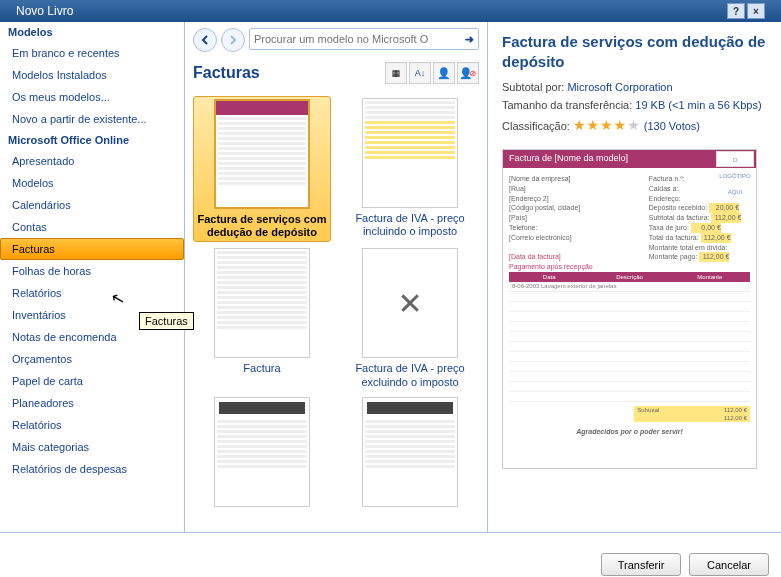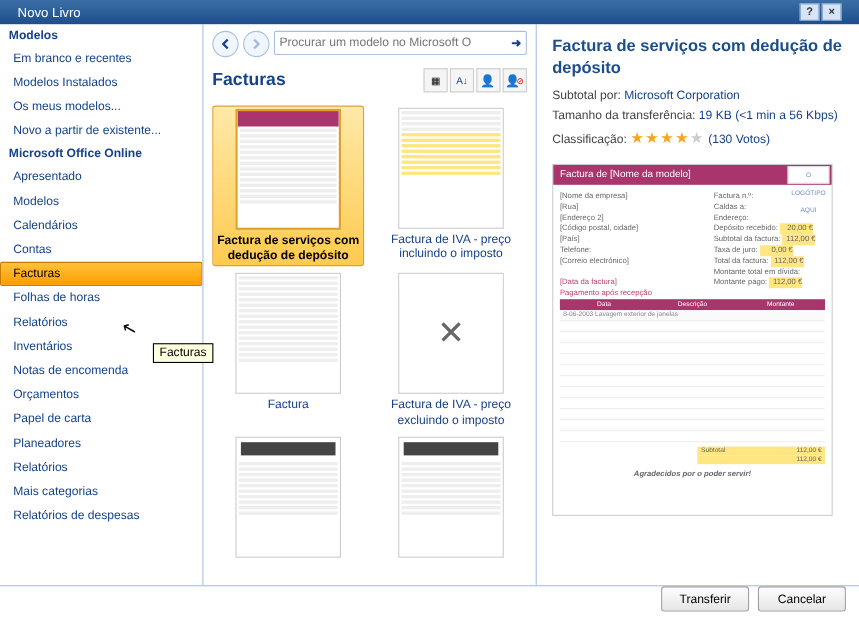--- a/index.html
+++ b/index.html
@@ -48,21 +48,21 @@
 .pv-pink { color: #c04070; }
 .pv-table { clear: both; margin-top: 8px; }
 .pv-thead { background: #a8356b; height: 10px; display: flex; }
 .pv-th { flex: 1; color: #fff; font-size: 6px; text-align: center; line-height: 10px; }
 .pv-tr { height: 10px; border-bottom: 1px solid #eee; }
 .pv-tr.first { background: #fafafa; font-size: 6px; padding: 1px 3px; color: #888; }
 .pv-total { float: right; width: 48%; clear: both; margin-top: 4px; font-size: 6px; }
 .pv-total-row { display: flex; justify-content: space-between; padding: 1px 3px; }
 .pv-total-row.hl { background: #ffe680; }
 .pv-footer { clear: both; text-align: center; font-size: 7px; font-style: italic; font-weight: bold; padding-top: 6px; }
-.bottom-bar { height: 44px; border-top: 1px solid #a9c1e0; display: flex; align-items: flex-start; justify-content: flex-end; padding: 0 12px; gap: 8px; }
+.bottom-bar { height: 44px; border-top: 1px solid #a9c1e0; display: flex; align-items: flex-end; justify-content: flex-end; padding: 0 12px; gap: 8px; }
 .dlg-btn { min-width: 80px; height: 23px; border: 1px solid #a0a0a0; background: linear-gradient(#fefefe, #e5e5e5); border-radius: 3px; cursor: pointer; font-size: 11px; }
 .cursor { position: absolute; left: 111px; top: 289px; font-size: 16px; color: #000; pointer-events: none; transform: rotate(-15deg); }
 .tooltip { position: absolute; left: 139px; top: 312px; background: #ffffe1; border: 1px solid #000; padding: 2px 5px; font-size: 11px; pointer-events: none; }
 .pv-hl { background: #ffe680; display: inline-block; width: 30px; text-align: right; }
 </style>
 </head>
 <body>
 
 <div class="titlebar">
   <span class="titlebar-text">Novo Livro</span>

